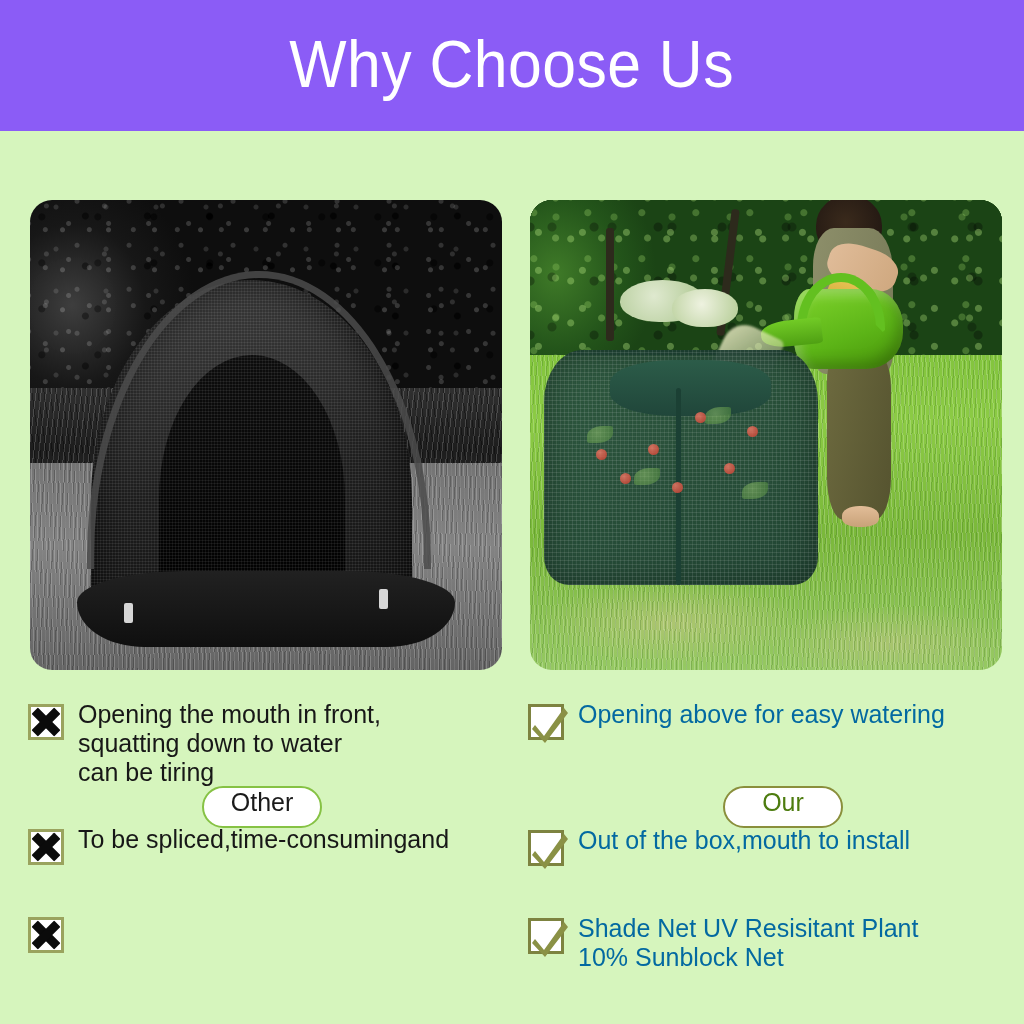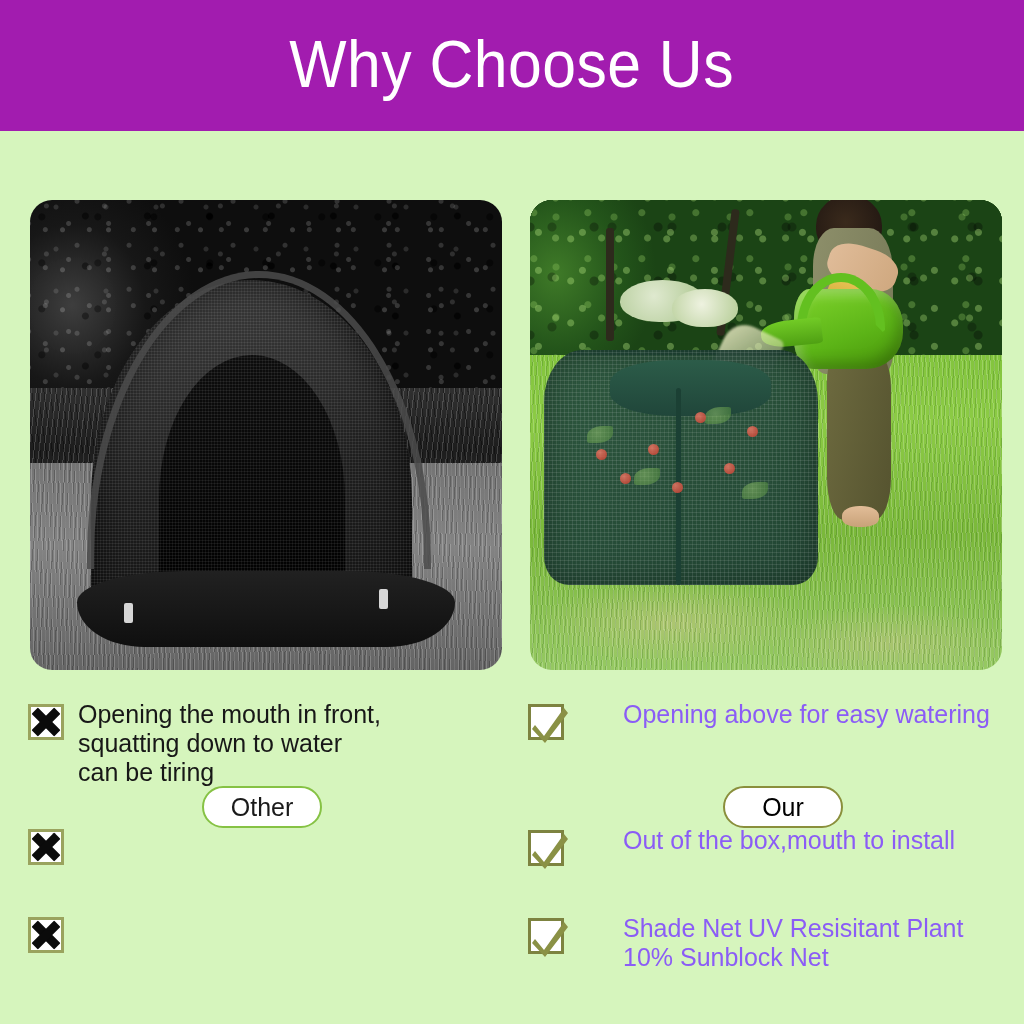--- a/index.html
+++ b/index.html
@@ -15,21 +15,21 @@
     position: relative;
   }
 
   
   .header-band {
     position: absolute;
     left: 0;
     top: 0;
     width: 1024px;
     height: 131px;
-    background: #a21caf;
+    background: #8b5cf6;
     display: flex;
     align-items: center;
     justify-content: center;
   }
   .header-title {
     color: #ffffff;
     font-size: 66px;
     line-height: 1;
     font-weight: 400;
     letter-spacing: 0.5px;
@@ -298,34 +298,34 @@
   
   .pill {
     position: absolute;
     top: 655px;
     height: 42px;
     min-width: 120px;
     padding: 0 26px;
     background: #ffffff;
     border-radius: 24px;
     display: flex;
-    align-items: center;
+    align-items: flex-start;
     justify-content: center;
     font-size: 25px;
     box-sizing: border-box;
   }
   .pill.other {
     left: 202px;
     border: 2px solid #86c244;
     color: #1a1a1a;
   }
   .pill.our {
     left: 723px;
     border: 2px solid #8a8f3c;
-    color: #000000;
+    color: #4d7c0f;
   }
 
   
   .features {
     position: absolute;
     left: 0;
     top: 700px;
     width: 1024px;
     height: 324px;
   }
@@ -368,21 +368,21 @@
   .mark.x::after  { transform: translate(-50%,-50%) rotate(-45deg); }
 
   .mark.v svg { position: absolute; left: -3px; top: -4px; }
 
   .feat-text {
     font-size: 25px;
     line-height: 1.16;
     white-space: pre-line;
   }
   .col.left  .feat-text { color: #171717; }
-  .col.right .feat-text { color: #8b5cf6; margin-left: 45px; }
+  .col.right .feat-text { color: #0369a1; }
 </style>
 </head>
 <body>
 
 <div class="header-band">
   <div class="header-title">Why Choose Us</div>
 </div>
 
 <div class="photo-row">
 
@@ -453,20 +453,21 @@
 
     <div class="feat-row">
       <span class="mark x"></span>
       <span class="feat-text">Opening the mouth in front,
 squatting down to water
 can be tiring</span>
     </div>
 
     <div class="feat-row" style="margin-top:38px;">
       <span class="mark x"></span>
+      <span class="feat-text">To be spliced,time-consumingand</span>
     </div>
 
     <div class="feat-row" style="margin-top:48px;">
       <span class="mark x"></span>
     </div>
   </div>
 
   <div class="col right">
 
     <div class="feat-row">

